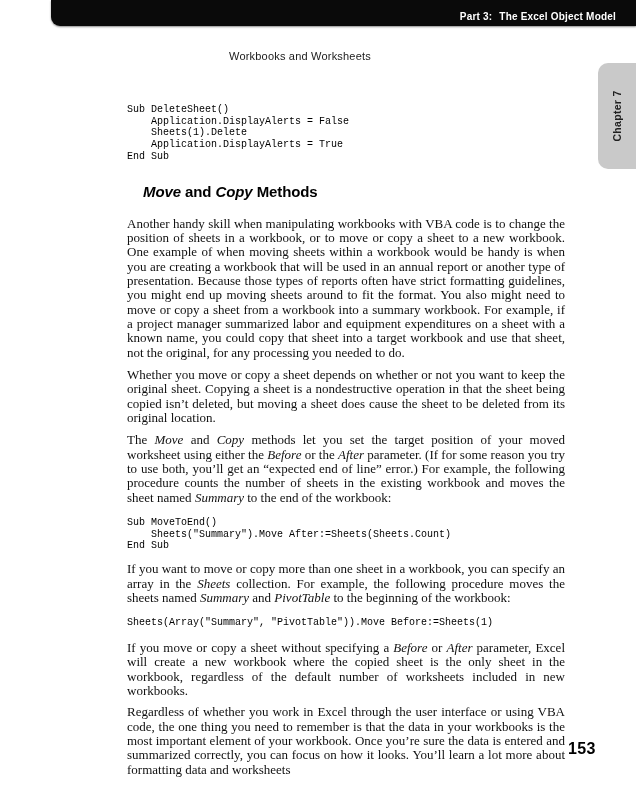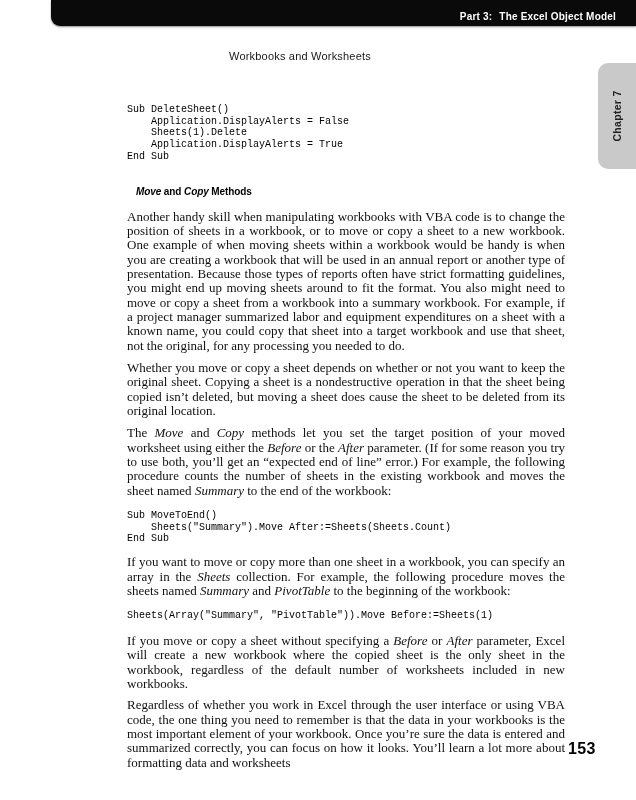--- a/index.html
+++ b/index.html
@@ -74,23 +74,23 @@
   }
   .code {
     margin: 0;
     font-family: "Liberation Mono", monospace;
     font-size: 10px;
     line-height: 11.7px;
     color: #000000;
     white-space: pre;
   }
   .h {
-    margin: 9px;
+    margin: 16px;
     font-family: "Liberation Sans", sans-serif;
-    font-size: 10px;
+    font-size: 15px;
     line-height: 18px;
     font-weight: bold;
     color: #000000;
     letter-spacing: -0.1px;
   }
   .para {
     margin: 8px 0 0 0;
     font-size: 13px;
     line-height: 14.35px;
     text-align: justify;

